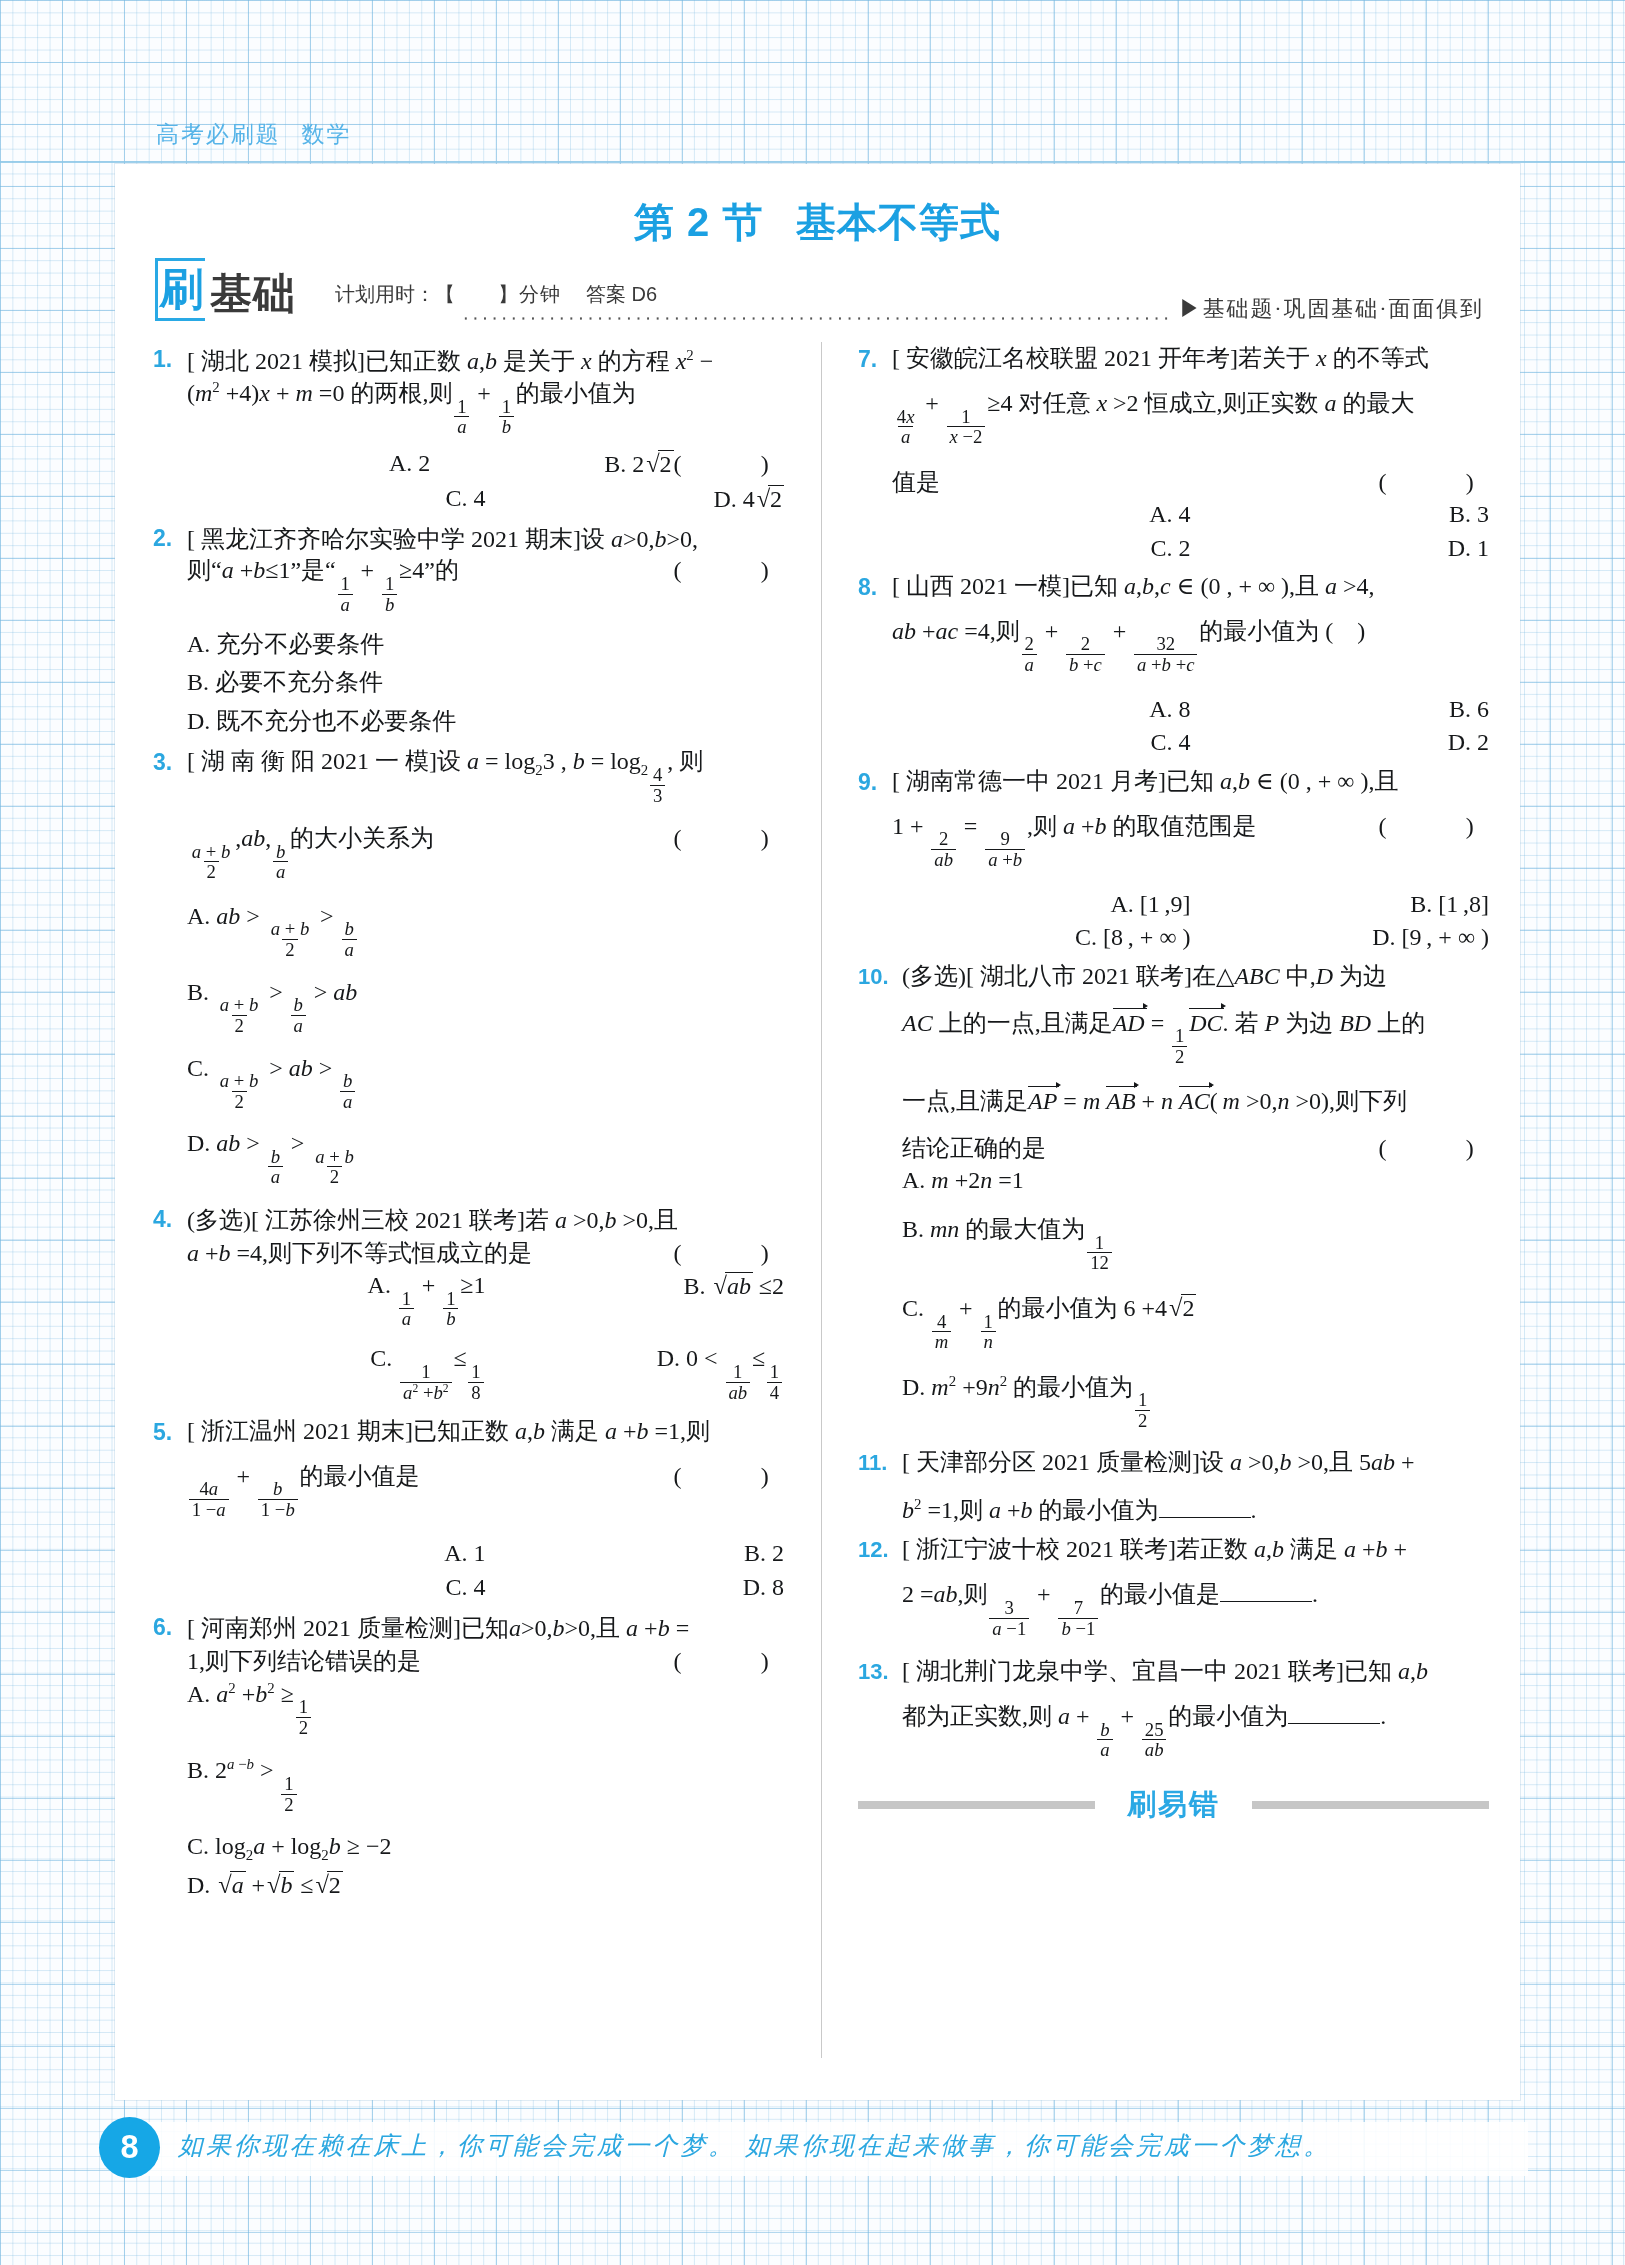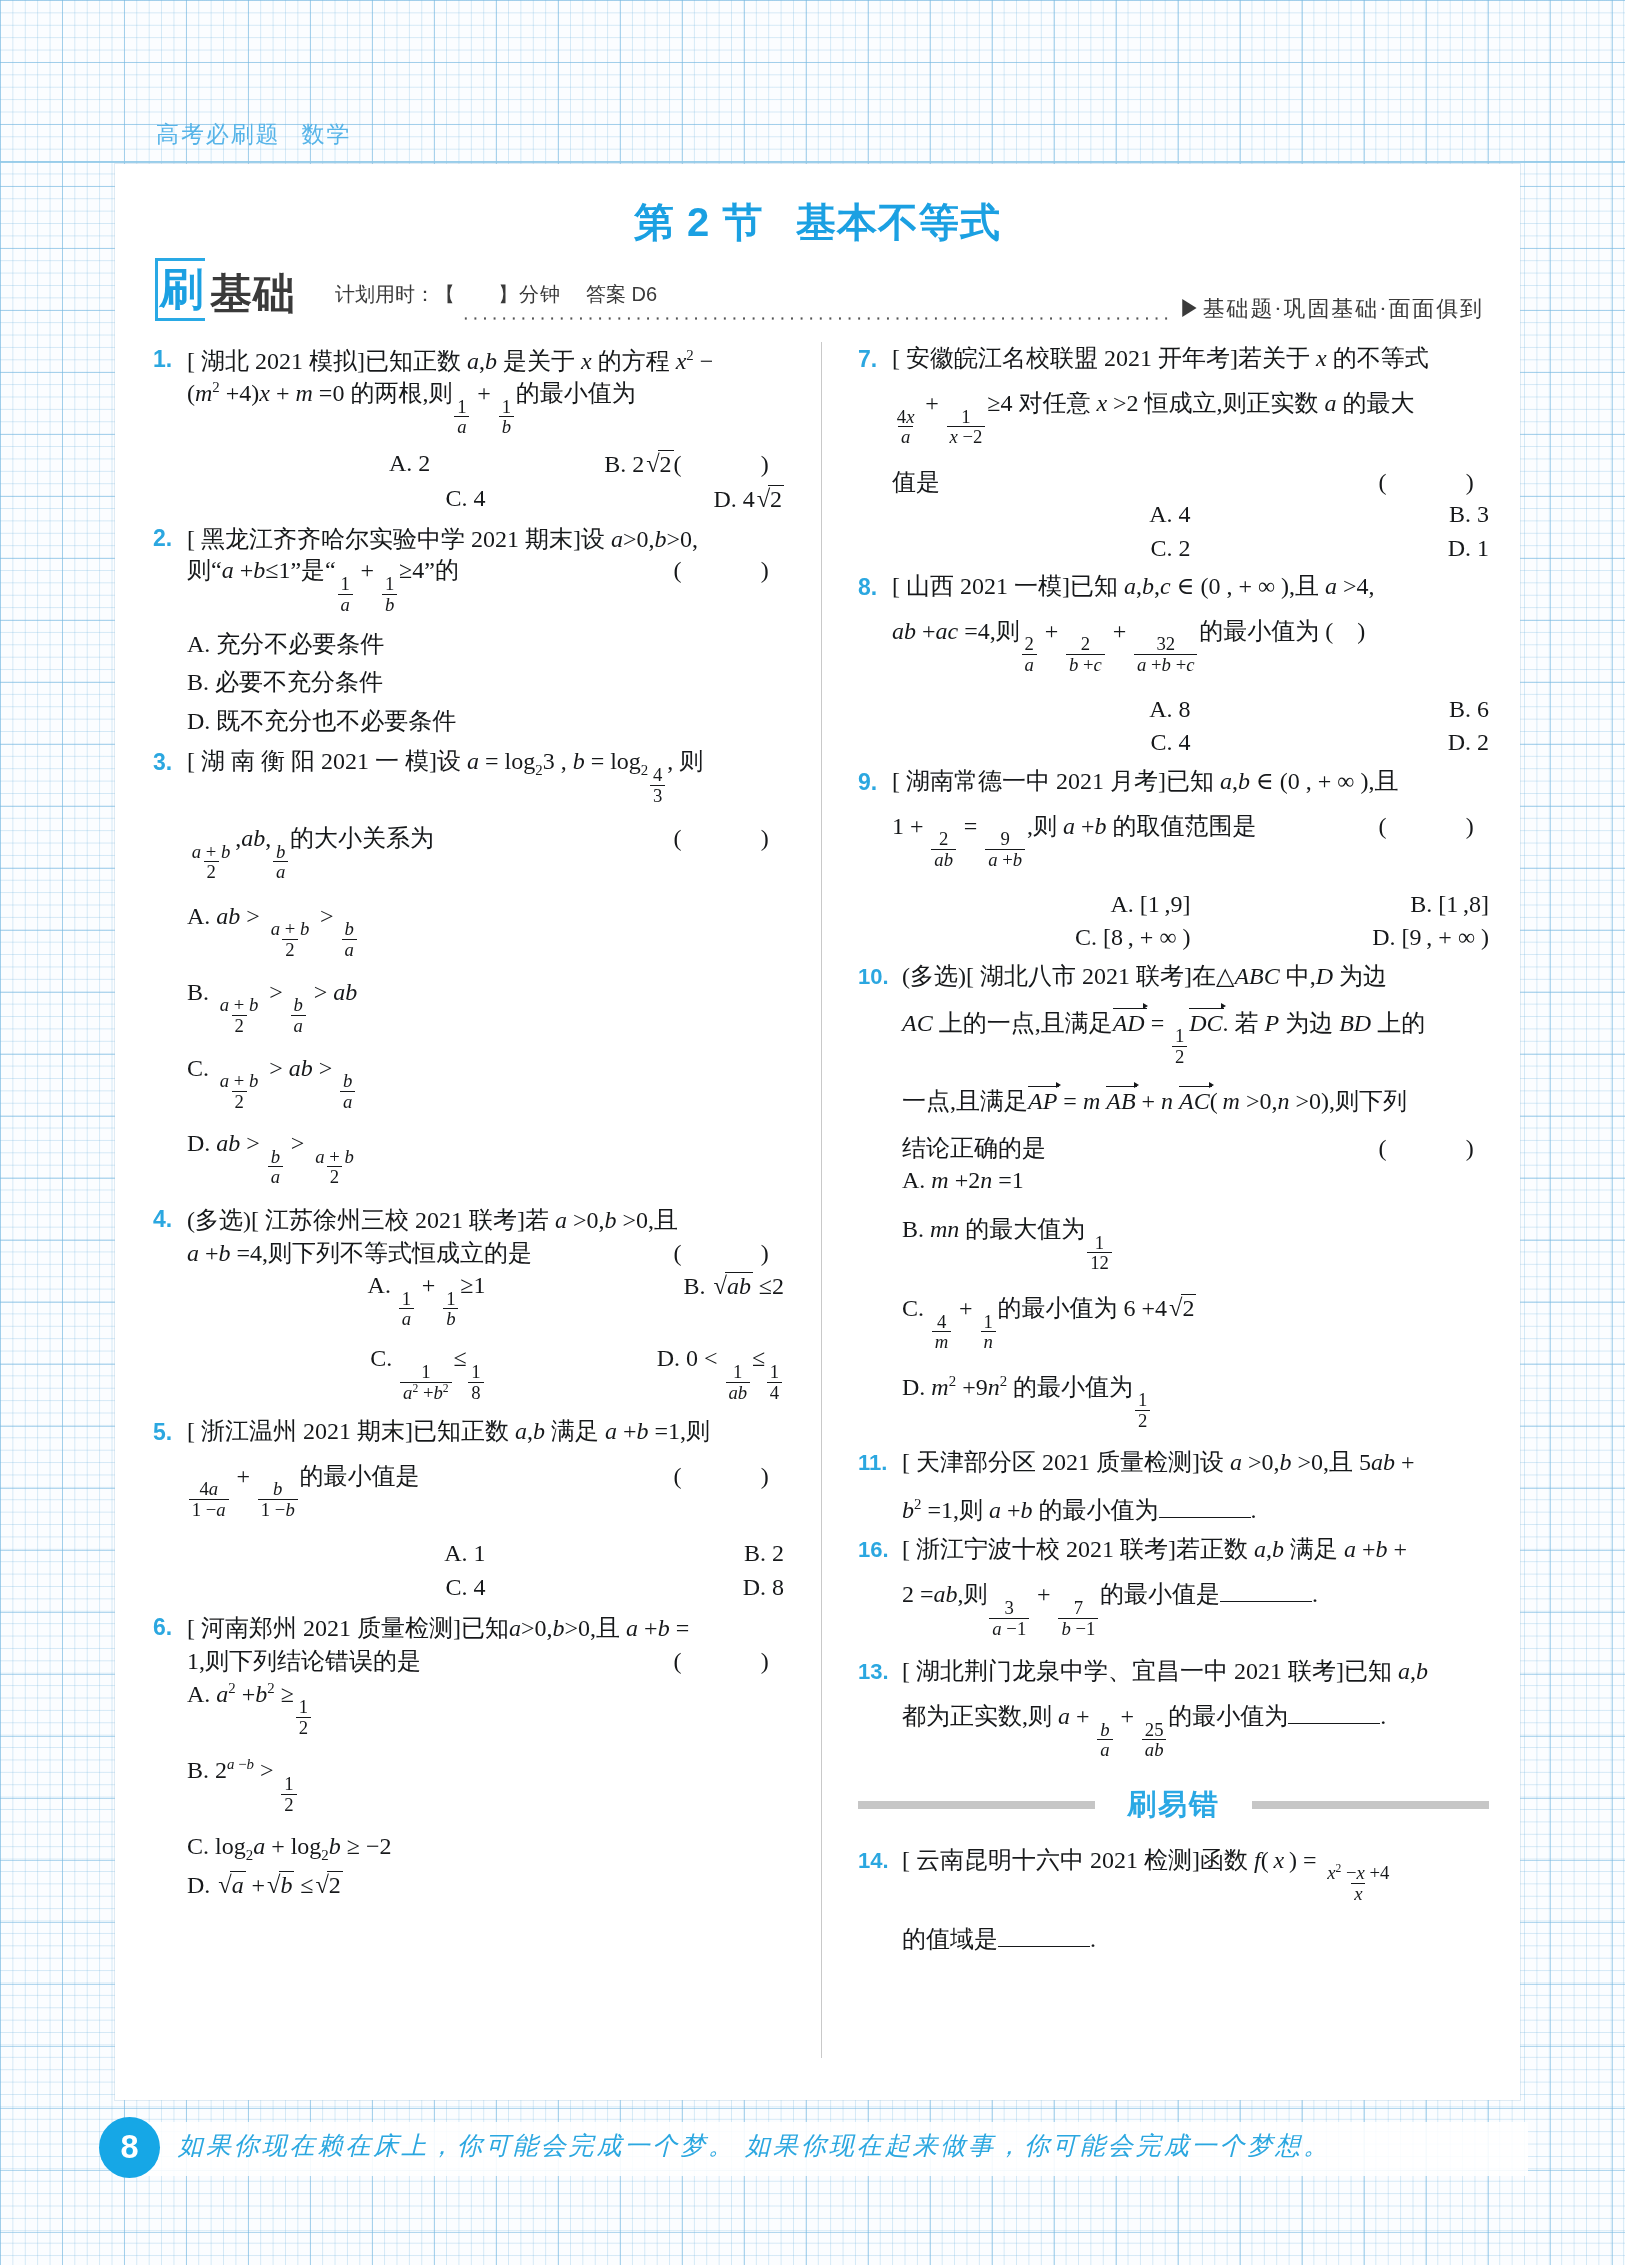--- a/index.html
+++ b/index.html
@@ -479,21 +479,21 @@
 
       <div class="q">
         <div class="qnum wide">11.</div>
         <div class="qbody wide">
           <div class="line taller"><span>[ 天津部分区 2021 质量检测]</span>设 <i class="v">a</i>&nbsp;&gt;0,<i class="v">b</i>&nbsp;&gt;0,且 5<i class="v">ab</i>&nbsp;+</div>
           <div class="line"><i class="v">b</i><sup>2</sup>&nbsp;=1,则 <i class="v">a</i>&nbsp;+<i class="v">b</i> 的最小值为<span class="blank"></span>.</div>
         </div>
       </div>
 
       <div class="q">
-        <div class="qnum wide">16.</div>
+        <div class="qnum wide">12.</div>
         <div class="qbody wide">
           <div class="line taller"><span>[ 浙江宁波十校 2021 联考]</span>若正数 <i class="v">a</i>,<i class="v">b</i> 满足 <i class="v">a</i>&nbsp;+<i class="v">b</i>&nbsp;+</div>
           <div class="line taller">2&nbsp;=<i class="v">ab</i>,则<span class="frac">
                 <span class="nm">3</span>
                 <span class="dn"><i class="v">a</i>&nbsp;−1</span>
               </span>&nbsp;+&nbsp;<span class="frac">
                 <span class="nm">7</span>
                 <span class="dn"><i class="v">b</i>&nbsp;−1</span>
               </span>的最小值是<span class="blank"></span>.</div>
         </div>
@@ -512,30 +512,20 @@
               </span>的最小值为<span class="blank"></span>.</div>
         </div>
       </div>
 
       <div class="subhead">
         <div class="bar"></div>
         <div class="txt">刷易错</div>
         <div class="bar"></div>
       </div>
 
-      <div class="q">
-        <div class="qnum wide">14.</div>
-        <div class="qbody wide">
-          <div class="line taller"><span>[ 云南昆明十六中 2021 检测]</span>函数 <i class="v">f</i>( <i class="v">x</i> ) =&nbsp;<span class="frac">
-                <span class="nm"><i class="v">x</i><sup>2</sup>&nbsp;−<i class="v">x</i>&nbsp;+4</span>
-                <span class="dn"><i class="v">x</i></span>
-              </span></div>
-          <div class="line">的值域是<span class="blank"></span>.</div>
-        </div>
-      </div>
 
     </div>
   </div>
 </div>
 
 <div id="footer">
   <div class="band"></div>
   <div class="pagecircle">8</div>
   <div class="motto">如果你现在赖在床上，你可能会完成一个梦。 如果你现在起来做事，你可能会完成一个梦想。</div>
 </div>

